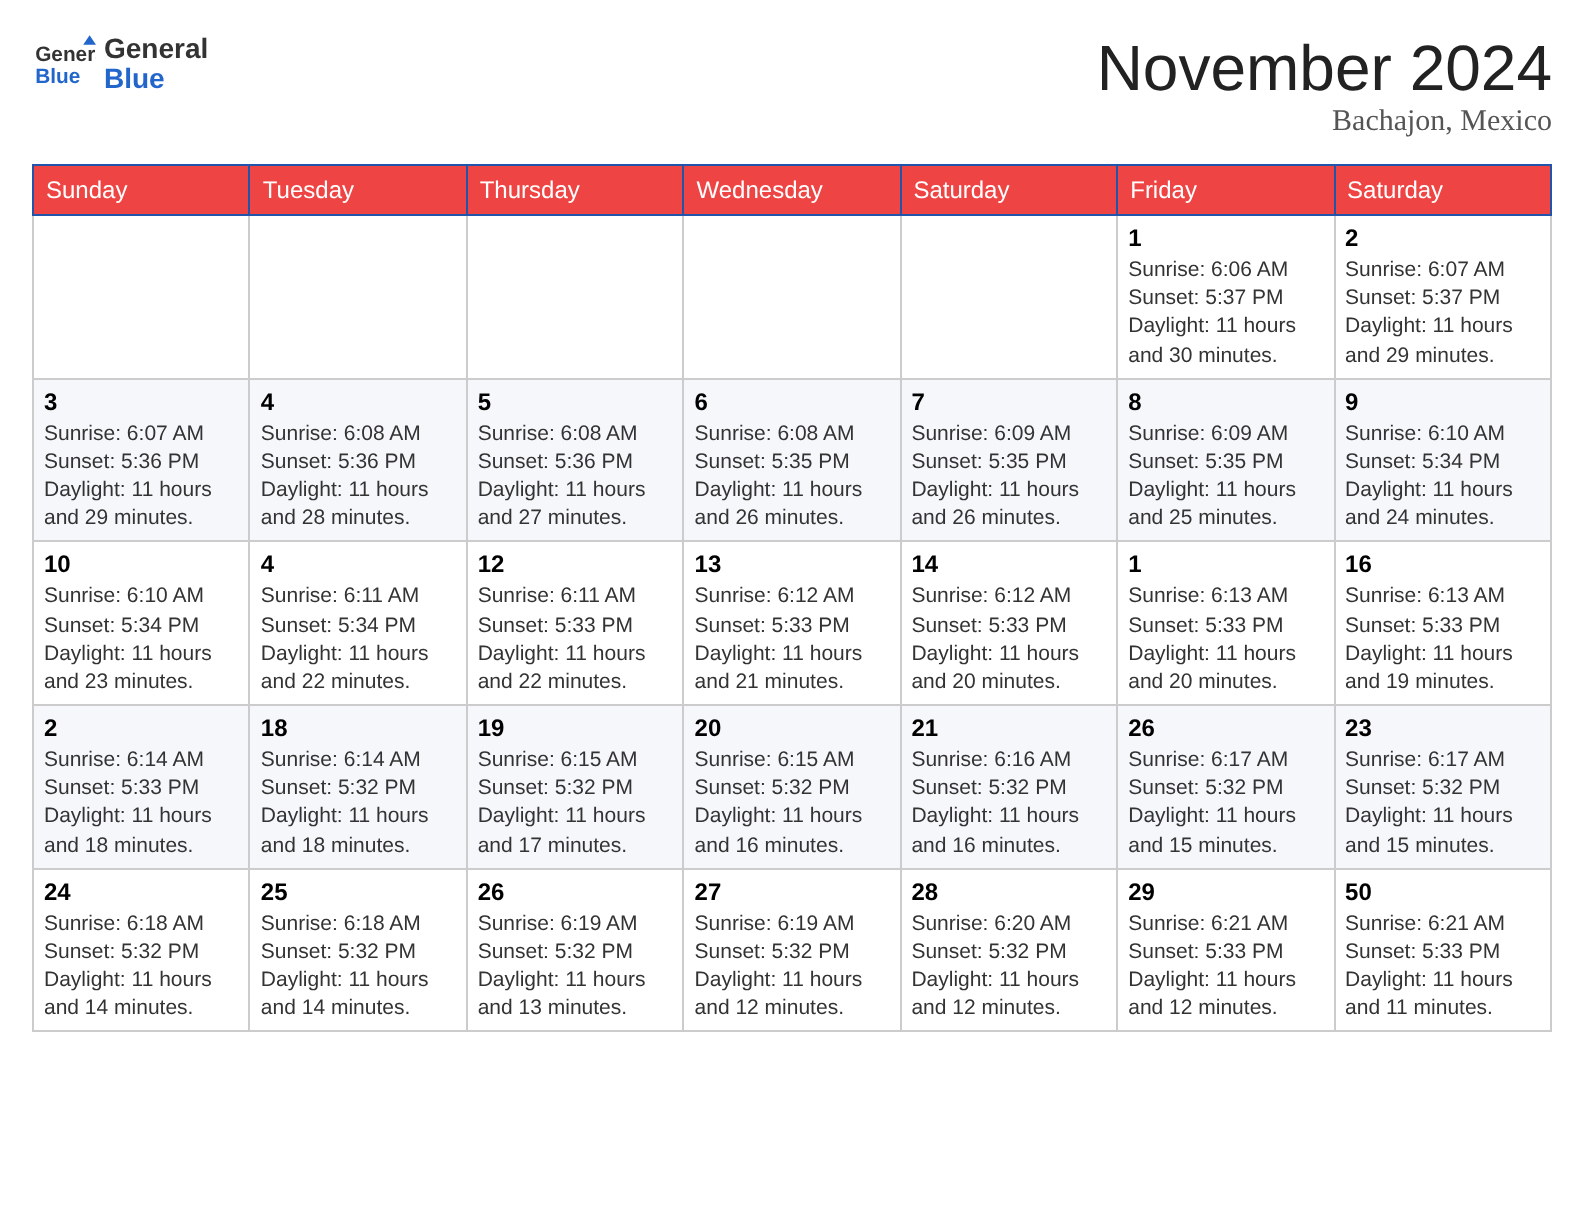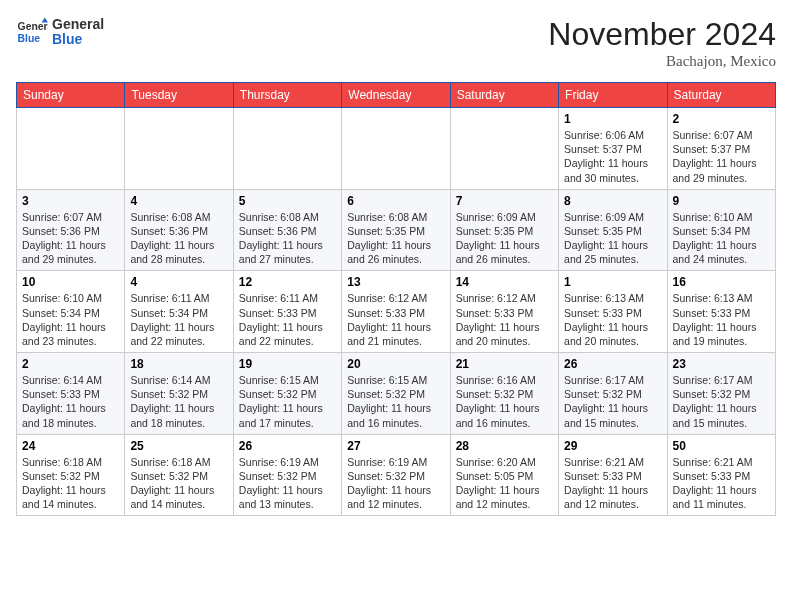--- a/index.html
+++ b/index.html
@@ -293,21 +293,21 @@
         </td>
         <td>
           <span class="day-number">27</span>
           <div class="day-info" style="white-space: pre-line;">Sunrise: 6:19 AM
 Sunset: 5:32 PM
 Daylight: 11 hours and 12 minutes.</div>
         </td>
         <td>
           <span class="day-number">28</span>
           <div class="day-info" style="white-space: pre-line;">Sunrise: 6:20 AM
-Sunset: 5:05 PM
+Sunset: 5:32 PM
 Daylight: 11 hours and 12 minutes.</div>
         </td>
         <td>
           <span class="day-number">29</span>
           <div class="day-info" style="white-space: pre-line;">Sunrise: 6:21 AM
 Sunset: 5:33 PM
 Daylight: 11 hours and 12 minutes.</div>
         </td>
         <td>
           <span class="day-number">50</span>

